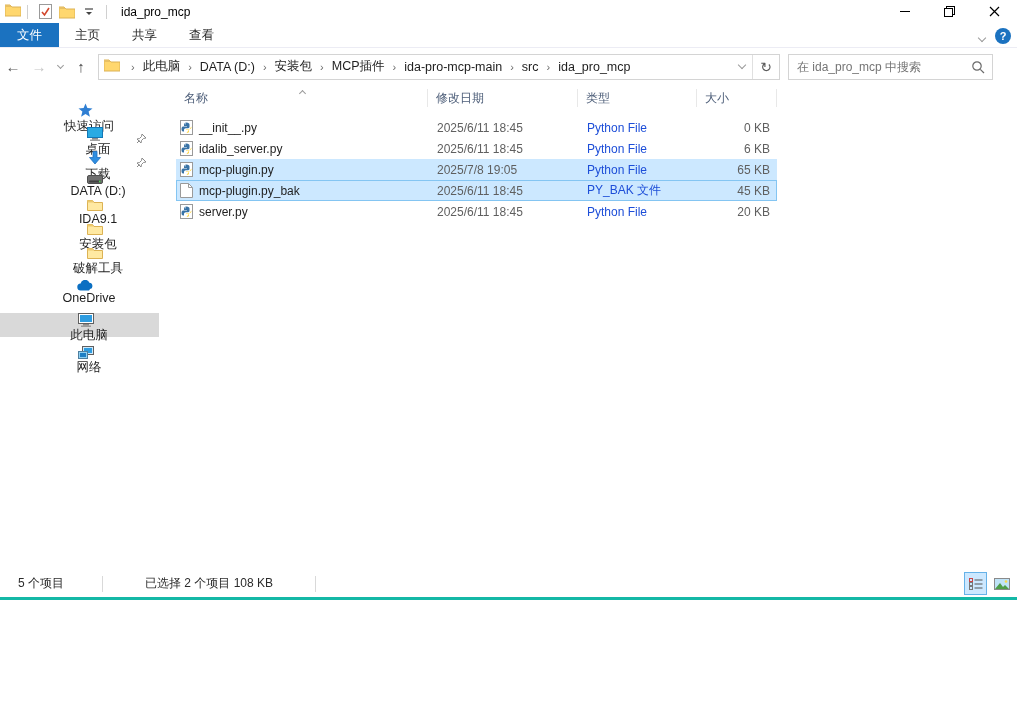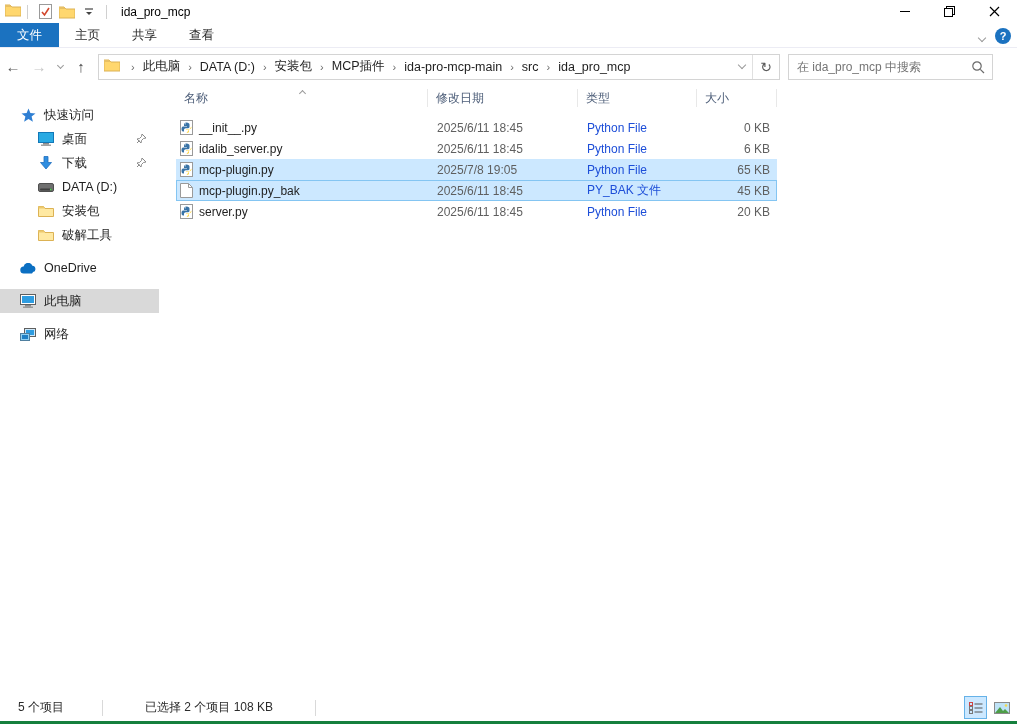--- a/index.html
+++ b/index.html
@@ -1,18 +1,18 @@
 <!DOCTYPE html>
 <html><head>
 <meta charset="utf-8">
 <style>
   * { margin:0; padding:0; box-sizing:border-box; }
   html,body { width:1017px; height:724px; }
   body { font-family:"Liberation Sans","DejaVu Sans",sans-serif; background:#fff; overflow:hidden; }
-  .window { position:relative; width:1017px; height:724px; background:#fff; border-bottom:3px solid #15803d; }
+  .window { position:relative; width:1017px; height:600px; background:#fff; border-bottom:3px solid #14b8a6; }
 
   
   .titlebar { position:absolute; top:0; left:0; right:0; height:23px; background:#fff; display:flex; align-items:center; }
   .titlebar .app-icon { margin-left:5px; }
   .qat-sep { width:1px; height:14px; background:#d0d0d0; margin:0 6px; }
   .qat-btn { display:flex; align-items:center; justify-content:center; width:22px; height:20px; }
   .title-text { font-size:12px; color:#000; margin-left:8px; }
   .win-controls { position:absolute; right:0; top:0; display:flex; }
   .win-btn { width:45px; height:23px; display:flex; align-items:center; justify-content:center; }
   .min-glyph { width:10px; height:1px; background:#000; display:block; }
@@ -44,21 +44,21 @@
   .addr-right { position:absolute; right:0; top:0; height:24px; display:flex; align-items:center; }
   .addr-dd { width:20px; height:24px; display:flex; align-items:center; justify-content:center; }
   .refresh-btn { width:27px; height:24px; border-left:1px solid #e0e0e0; display:flex; align-items:center; justify-content:center; color:#5a5a5a; font-size:14px; }
   .searchbox { height:26px; width:205px; margin-left:8px; border:1px solid #d4d4d4; display:flex; align-items:center; position:relative; }
   .searchbox input { border:none; outline:none; width:175px; font-size:12px; color:#8b5cf6; padding-left:8px; font-family:inherit; background:transparent; }
   .search-mag { position:absolute; right:7px; top:5px; }
 
   
   .content { position:absolute; top:85px; left:0; right:0; bottom:27px; display:flex; }
   .sidebar { width:159px; padding-top:18px; overflow:hidden; }
-  .side-row { height:24px; display:flex; align-items:center; font-size:12.5px; color:#1e1e1e; position:relative; padding-left:37px; }
+  .side-row { height:24px; display:flex; align-items:center; font-size:12.5px; color:#1e1e1e; position:relative; padding-left:37px;flex-direction:column; }
   .side-row.root { padding-left:19px; }
   .side-row .sicon { width:18px; display:flex; justify-content:center; margin-right:7px; flex:none; }
   .side-row.selected { background:#d9d9d9; }
   .pin { position:absolute; right:12px; top:6px; }
   .side-gap { height:9px; }
 
   .filepane { flex:1; position:relative; }
   .listwrap { margin-left:17px; width:601px; }
   .cols-header { display:flex; height:26px; align-items:center; font-size:12px; color:#4c5d78; position:relative; }
   .colh { height:18px; line-height:18px; padding-left:8px; border-right:1px solid #e8e8e8; }
@@ -249,20 +249,29 @@
         <span class="sicon">
           <svg width="16" height="9">
               <rect x="0.5" y="0.5" width="15" height="8" rx="1.5" fill="#6f6f6f" stroke="#4f4f4f"></rect>
               <rect x="2" y="5.5" width="12" height="2" rx="1" fill="#3f3f3f"></rect>
               <circle cx="12.8" cy="6.5" r="0.9" fill="#58d05a"></circle>
             </svg>
         </span>
         <span>DATA (D:)</span>
       </div>
 
+      <div class="side-row">
+        <span class="sicon">
+          <svg width="16" height="13">
+              <path d="M0.5 1.5 h5 l1.5 2 h8.5 v8 h-15 z" fill="#ffe9a2" stroke="#dcb254"></path>
+              <path d="M0.5 1.5 h5 l1.5 2 h-6.5 z" fill="#ecc96e"></path>
+            </svg>
+        </span>
+        <span>IDA9.1</span>
+      </div>
 
       <div class="side-row">
         <span class="sicon">
           <svg width="16" height="13">
               <path d="M0.5 1.5 h5 l1.5 2 h8.5 v8 h-15 z" fill="#ffe9a2" stroke="#dcb254"></path>
               <path d="M0.5 1.5 h5 l1.5 2 h-6.5 z" fill="#ecc96e"></path>
             </svg>
         </span>
         <span>安装包</span>
       </div>

